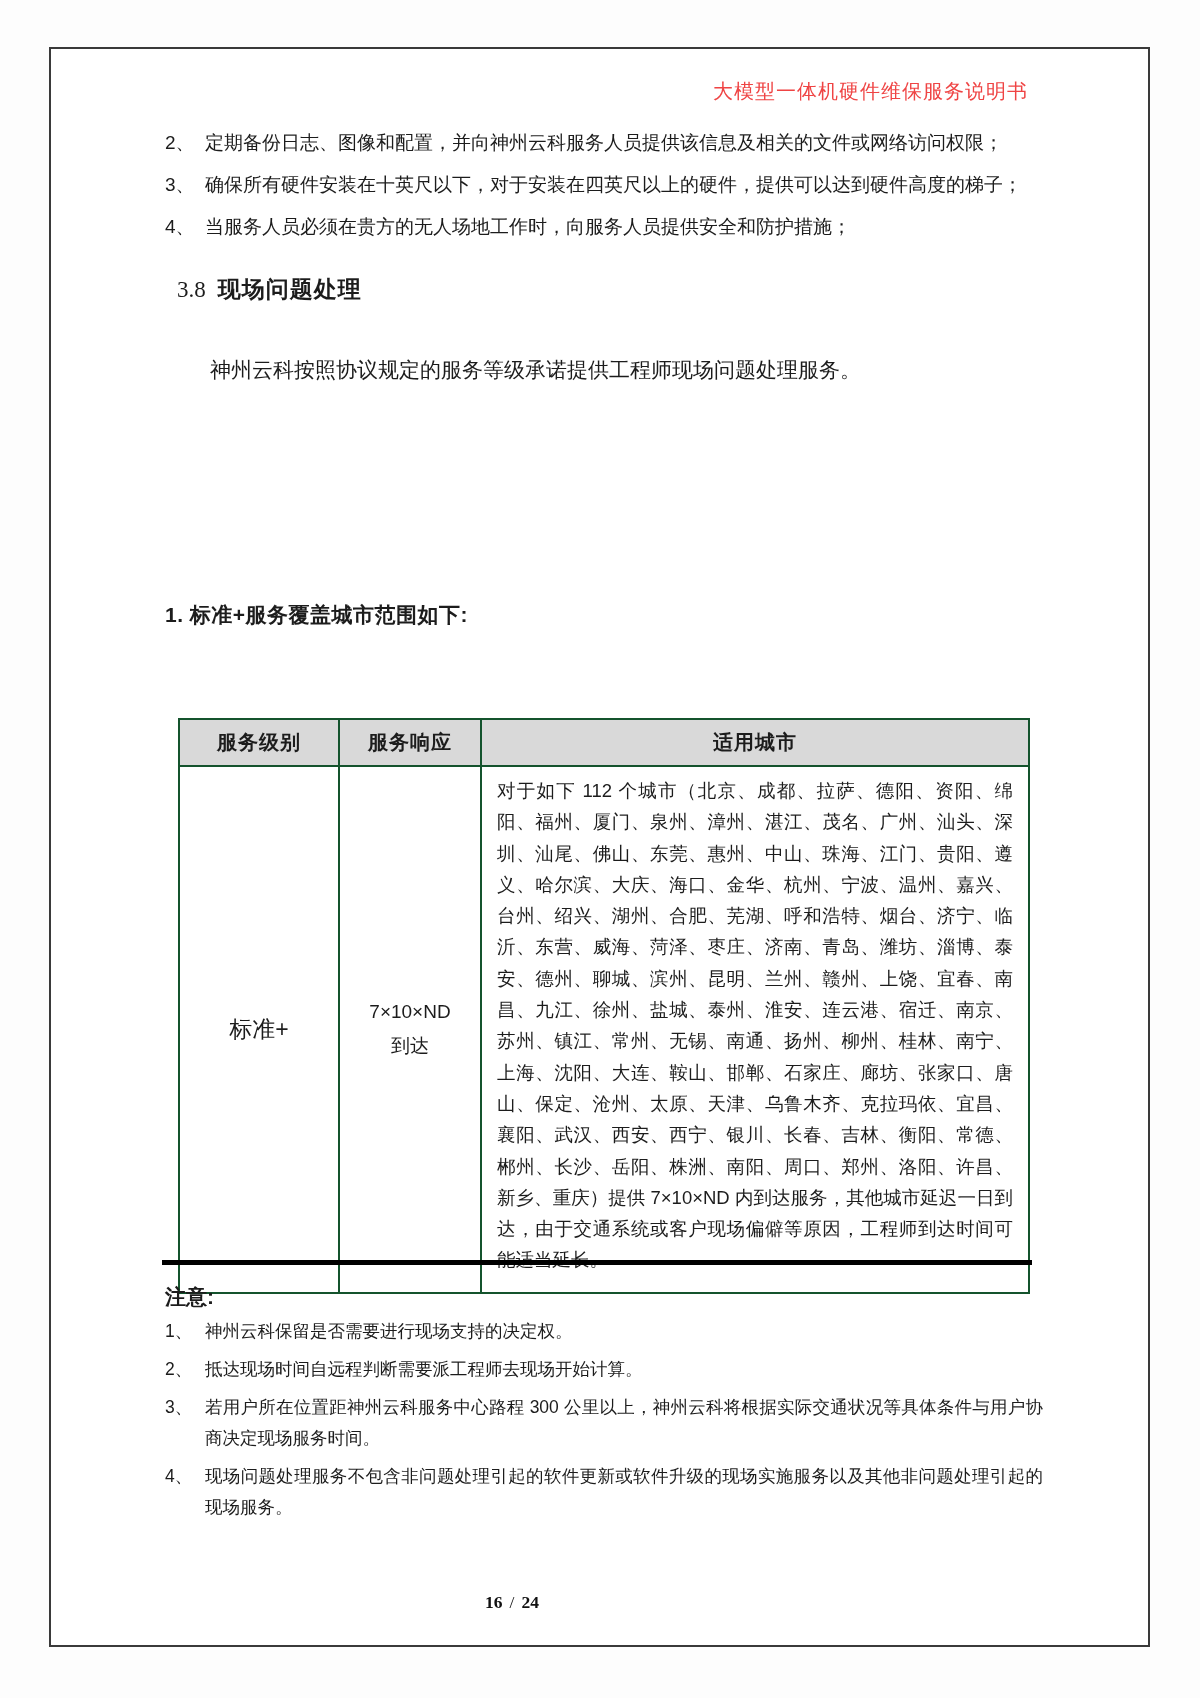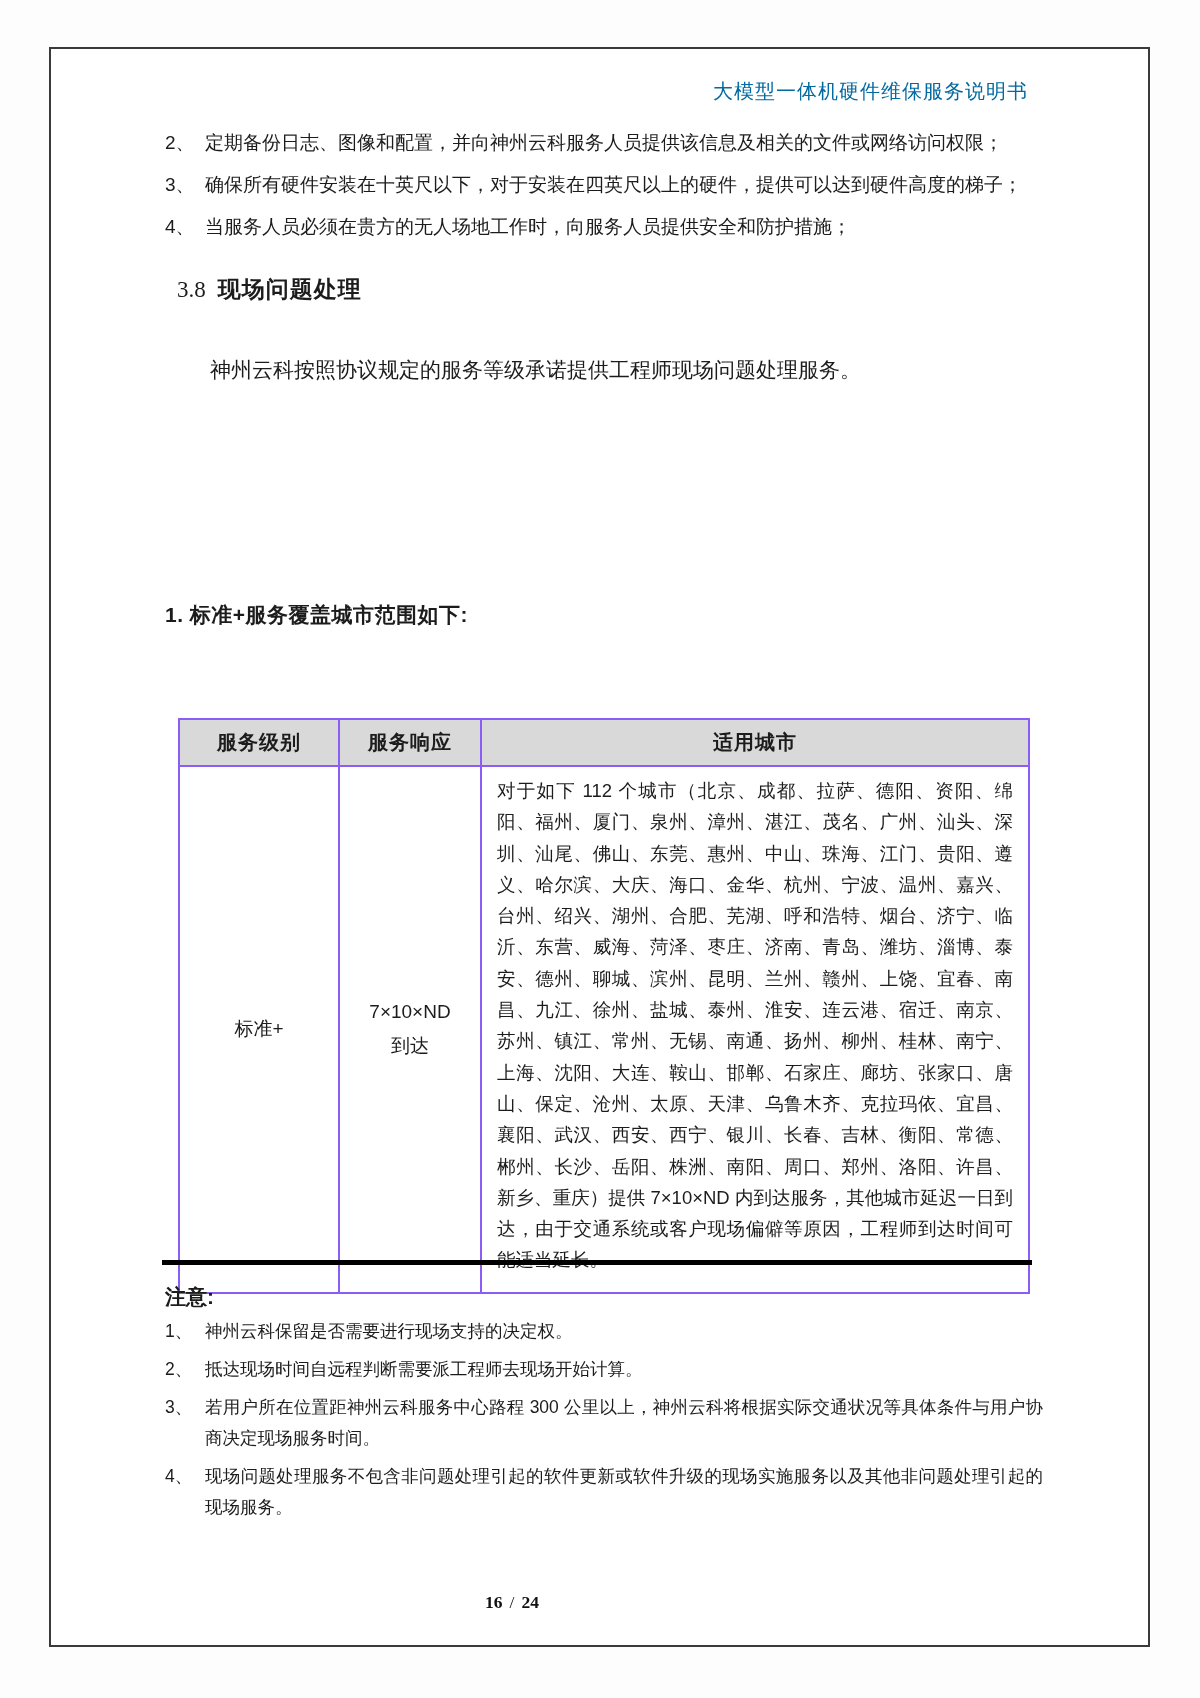--- a/index.html
+++ b/index.html
@@ -8,47 +8,47 @@
     background:#fdfdfd;color:#1c1c1c;
     font-family:"Liberation Sans","DejaVu Sans",sans-serif;
   }
   .page-border{
     position:absolute;left:49px;top:47px;width:1101px;height:1600px;
     border:2px solid #3a3a3a;box-sizing:border-box;background:#ffffff;
   }
   .doc-header{
     position:absolute;top:78px;left:0;right:172px;
     text-align:right;font-size:20px;letter-spacing:1px;
-    font-family:"Liberation Serif","DejaVu Serif",serif;color:#0369a1;
+    font-family:"Liberation Serif","DejaVu Serif",serif;color:#ef4444;
   }
   .intro-list{position:absolute;top:130px;left:165px;width:880px;}
   .intro-item{display:flex;align-items:flex-start;height:42px;font-size:19px;}
   .intro-item .num{width:40px;flex:0 0 40px;}
   .section-heading{position:absolute;top:274px;left:177px;font-size:23px;}
   .sec-num{font-family:"Liberation Serif","DejaVu Serif",serif;margin-right:12px;margin-top:44px;}
   .sec-title{font-weight:bold;letter-spacing:1px;text-align:right;}
   .body-paras{
     position:absolute;top:341px;left:168px;width:866px;
     font-size:21px;line-height:58.6px;text-align:justify;
   }
   .body-paras p{margin:0;text-indent:2em;}
   .coverage-heading{position:absolute;top:601px;left:165px;font-size:21px;font-weight:bold;letter-spacing:.5px;}
   .coverage-table{
     position:absolute;top:718px;left:178px;width:850px;
     border-collapse:collapse;table-layout:fixed;
   }
-  .coverage-table th,.coverage-table td{border:2px solid #8b5cf6;box-sizing:border-box;}
+  .coverage-table th,.coverage-table td{border:2px solid #14532d;box-sizing:border-box;}
   .coverage-table th{
     height:47px;background:#d9d9d9;font-size:20px;font-weight:bold;
     text-align:center;vertical-align:middle;letter-spacing:1px;
   }
   .col-level{width:160px;}
   .col-response{width:142px;}
   .col-cities{width:548px;}
-  .cell-level{text-align:center;vertical-align:middle;font-size:19px;border-radius:29px;}
+  .cell-level{text-align:center;vertical-align:middle;font-size:23px;border-radius:29px;}
   .cell-response{text-align:center;vertical-align:middle;font-size:19px;line-height:34px;}
   .cell-cities{
     padding:8px 15px 16px 15px;font-size:18.5px;line-height:31.3px;
     text-align:justify;vertical-align:top;
   }
   .thick-rule{position:absolute;top:1260px;left:162px;width:870px;height:5px;background:#000;}
   .notes-label{position:absolute;top:1283px;left:165px;font-size:21px;font-weight:bold;}
   .notes-list{position:absolute;top:1316px;left:165px;width:878px;}
   .note-item{display:flex;align-items:flex-start;font-size:17.5px;line-height:31px;margin-bottom:7px;}
   .note-item .num{width:40px;flex:0 0 40px;}

